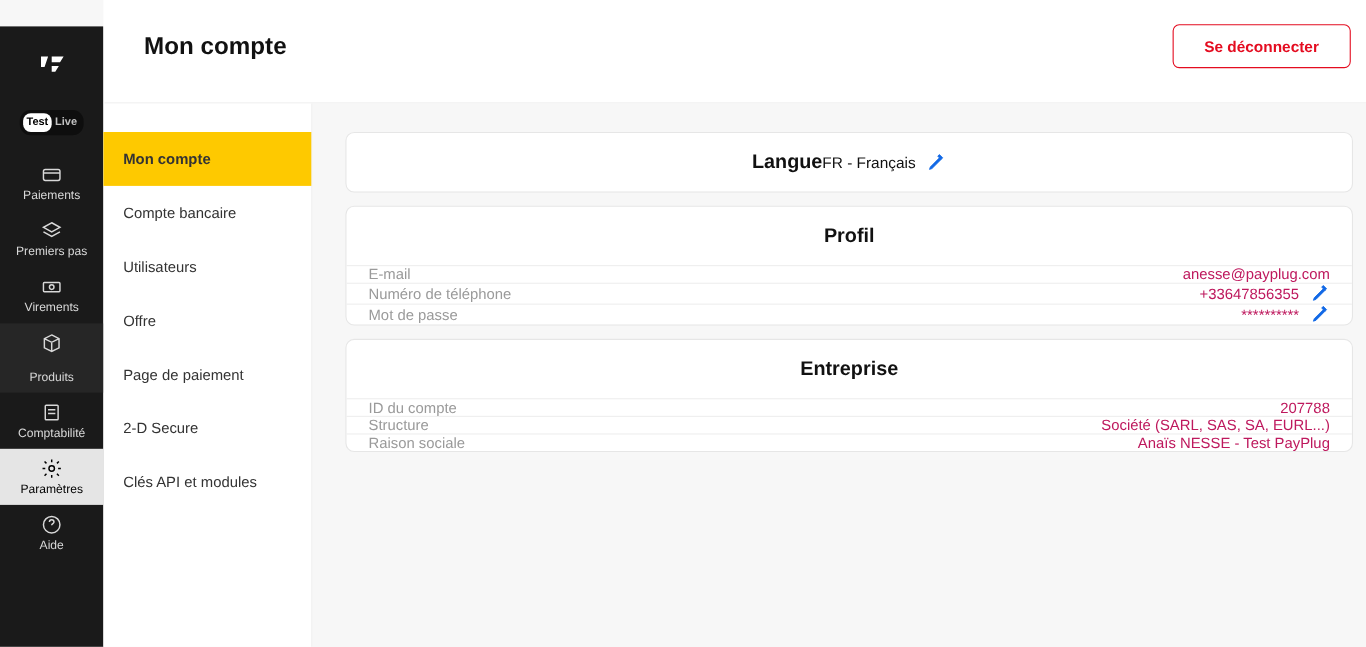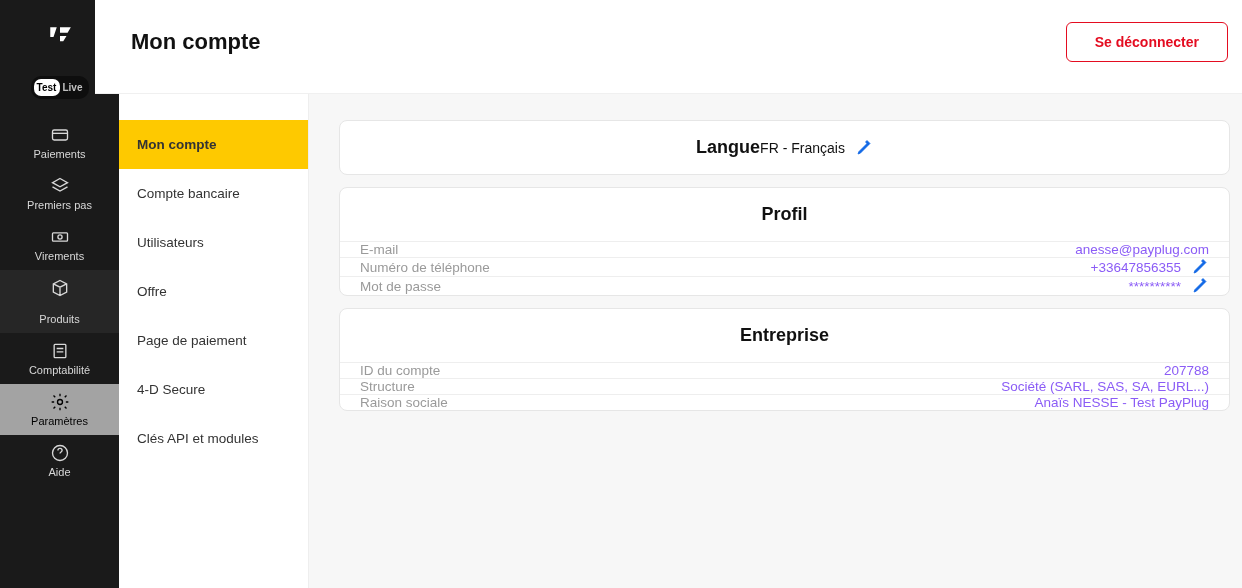--- a/index.html
+++ b/index.html
@@ -8,27 +8,28 @@
     background: #f7f7f7;
     color: #111;
     width: 1242px;
     height: 588px;
     overflow: hidden;
   }
   .app { display: flex; height: 100%; }
 
   
   .rail {
-    width: 119px;
+    width: 94px;
     background: #1a1a1a;
     color: #fff;
     display: flex;
     flex-direction: column;
     align-items: center;
     flex-shrink: 0;
+    margin-top: 24px;
   }
   .logo {
     width: 26px; height: 24px;
     margin-top: 24px;
     position: relative;
   }
   .logo svg { fill: #fff; }
   .env-toggle {
     margin-top: 28px;
     width: 58px;
@@ -51,21 +52,21 @@
 
   .rail-nav { width: 100%; margin-top: 18px; display: flex; flex-direction: column; }
   .rail-item {
     display: flex; flex-direction: column; align-items: center;
     gap: 4px;
     padding: 9px 0 8px;
     font-size: 11px;
     color: #d8d8d8;
     cursor: pointer;
   }
-  .rail-item.active { background: #a3a3a3; color: #000; }
+  .rail-item.active { background: #e5e5e5; color: #000; }
   .rail-item.active .ri-icon svg { stroke: #000; fill: none; }
   .rail-item.darker { background: #262626; gap: 16px; }
   .ri-icon { width: 20px; height: 18px; display: flex; align-items: center; justify-content: center; }
   .ri-icon svg { stroke: #d8d8d8; fill: none; stroke-width: 1.6; }
 
   
   .subnav {
     width: 190px;
     background: #fff;
     border-right: 1px solid #eee;
@@ -135,21 +136,21 @@
   .card-head .right { display: flex; align-items: center; gap: 10px; font-size: 14px; font-weight: 500; }
   .card-row {
     display: flex;
     align-items: center;
     justify-content: space-between;
     padding: 0 20px;
     border-top: 1px solid #eee;
     font-size: 13.5px;
   }
   .card-row .label { color: #9a9a9a; }
-  .card-row .val { display: flex; align-items: center; gap: 10px; color: #8b5cf6; }
+  .card-row .val { display: flex; align-items: center; gap: 10px; color: #be185d; }
   .edit-icon { width: 18px; height: 18px; cursor: pointer; }
   .edit-icon svg { stroke: #1168e6; fill: #1168e6; }
 
   
   .app { position: relative; }
   .topbar { z-index: 5; }
   .subnav, .main { padding-top: 0; }
   .subnav { padding-top: 120px; }
   .main .content { padding-top: 120px; }
 
@@ -244,21 +245,21 @@
     <div class="page-title">Mon compte</div>
     <button class="logout-btn">Se déconnecter</button>
   </div>
 
   <div class="subnav">
     <div class="subnav-item active">Mon compte</div>
     <div class="subnav-item">Compte bancaire</div>
     <div class="subnav-item">Utilisateurs</div>
     <div class="subnav-item">Offre</div>
     <div class="subnav-item">Page de paiement</div>
-    <div class="subnav-item">4-D Secure</div>
+    <div class="subnav-item">2-D Secure</div>
     <div class="subnav-item">Clés API et modules</div>
   </div>
 
   <div class="main">
     <div class="content">
 
       <div class="card">
         <div class="card-head">
           <span>Langue</span>
           <span class="right">

